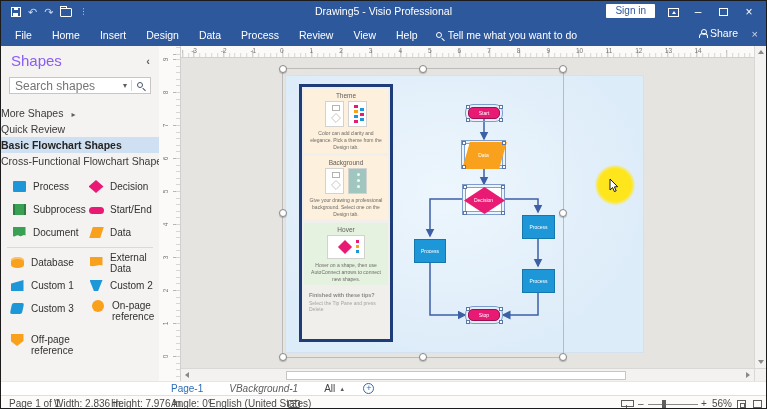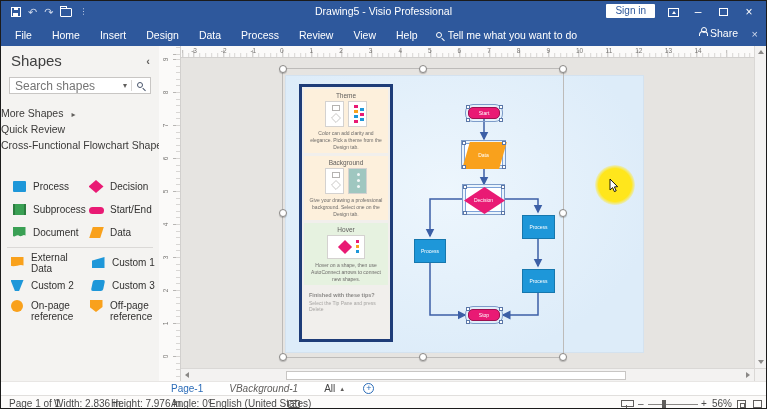--- a/index.html
+++ b/index.html
@@ -23,32 +23,32 @@
   .ico-restore{width:9px;height:8px;border:1.2px solid #fff;position:relative;background:#2e589c;}
   .ico-restore::before{content:'';position:absolute;left:2px;top:-3px;width:8px;height:7px;border:1.2px solid #fff;z-index:-1;}
 
   
   .ribbonrow{position:absolute;left:0;top:22px;right:0;height:23px;background:#2e589c;color:#fff;display:flex;align-items:center;}
   #ribbon-tabs{display:flex;padding-left:4px;}
   .rtab{font-size:10.5px;padding:4px 10px;color:#fff;white-space:nowrap;}
   .tellme{display:flex;align-items:center;gap:6px;margin-left:8px;font-size:10.5px;color:#fff;}
   .mag{width:6px;height:6px;border:1.2px solid #fff;border-radius:50%;position:relative;flex:none;}
   .mag::after{content:'';position:absolute;width:4px;height:1.2px;background:#fff;transform:rotate(45deg);left:4px;top:6px;}
-  .share{position:absolute;right:28px;top:4px;display:flex;align-items:flex-start;gap:4px;font-size:10.5px;}
+  .share{position:absolute;right:28px;top:4px;display:flex;align-items:center;gap:4px;font-size:10.5px;}
   .ico-person{width:7px;height:8px;position:relative;}
   .ico-person::before{content:'';position:absolute;left:2px;top:0;width:4px;height:4px;border-radius:50%;border:1px solid #fff;}
   .ico-person::after{content:'';position:absolute;left:0;bottom:-1px;width:7px;height:4px;border:1px solid #fff;border-radius:4px 4px 0 0;border-bottom:none;}
   .ribbon-close{position:absolute;right:8px;top:5px;font-size:11px;color:#cfd9ec;}
 
   
   .main{position:absolute;top:45px;left:0;width:767px;height:335px;display:flex;}
 
   
   .shapes-panel{width:158px;background:#f4f3f1;position:relative;flex:none;}
-  .sp-title{position:absolute;left:10px;top:6px;font-size:15px;color:#404040;}
+  .sp-title{position:absolute;left:10px;top:6px;font-size:15px;color:#8b5cf6;}
   .sp-collapse{position:absolute;right:9px;top:9px;font-size:11px;color:#605e5c;font-weight:bold;}
   .sp-search{position:absolute;left:8px;right:8px;top:31px;height:17px;background:#fff;border:1px solid #c8c6c4;display:flex;align-items:center;}
   .sp-search input{flex:1;border:none;outline:none;font-size:12px;padding:0 0 0 5px;color:#323130;font-family:"Liberation Sans",sans-serif;background:transparent;min-width:0;}
   .sp-search .dd{font-size:8px;color:#605e5c;padding:0 4px;}
   .sp-search .sep{width:1px;height:11px;background:#d8d6d4;}
   .mag2{width:6px;height:6px;border:1.3px solid #49556b;border-radius:50%;position:relative;margin:0 7px 2px 5px;flex:none;}
   .mag2::after{content:'';position:absolute;width:4px;height:1.3px;background:#49556b;transform:rotate(45deg);left:4px;top:6px;}
   #shapes-nav{position:absolute;left:0;right:0;top:59px;}
   .nav-item{height:16px;line-height:16px;font-size:10.5px;color:#3b3a39;white-space:nowrap;overflow:hidden;}
   .nav-item.active{background:#cfe0f3;font-weight:bold;color:#252423;}
@@ -220,20 +220,21 @@
       <div class="sp-collapse">‹</div>
       <div class="sp-search">
         <input placeholder="Search shapes" style="">
         <span class="dd">▾</span>
         <span class="sep"></span>
         <span class="mag2"></span>
       </div>
       <div id="shapes-nav">
           <div class="nav-item"><span>More Shapes</span><span class="arrow">▸</span></div>
           <div class="nav-item"><span>Quick Review</span></div>
+          <div class="nav-item active"><span>Basic Flowchart Shapes</span></div>
           <div class="nav-item"><span>Cross-Functional Flowchart Shapes</span></div>
         </div>
       <div id="stencil-grid">
           <div class="stencil-item">
             <div class="sicon-box">
               <span class="sicon i-process"></span>
             </div>
             <span class="slabel">Process</span>
           </div>
           <div class="stencil-item col2">
@@ -260,20 +261,26 @@
             </div>
             <span class="slabel">Document</span>
           </div>
           <div class="stencil-item col2">
             <div class="sicon-box">
               <span class="sicon i-data"></span>
             </div>
             <span class="slabel">Data</span>
           </div>
           <div class="sdivider"></div>
+          <div class="stencil-item">
+            <div class="sicon-box">
+              <span class="sicon i-database"></span>
+            </div>
+            <span class="slabel">Database</span>
+          </div>
           <div class="stencil-item col2">
             <div class="sicon-box">
               <span class="sicon i-external-data"></span>
             </div>
             <span class="slabel">External Data</span>
           </div>
           <div class="stencil-item">
             <div class="sicon-box">
               <span class="sicon i-custom-1"></span>
             </div>

